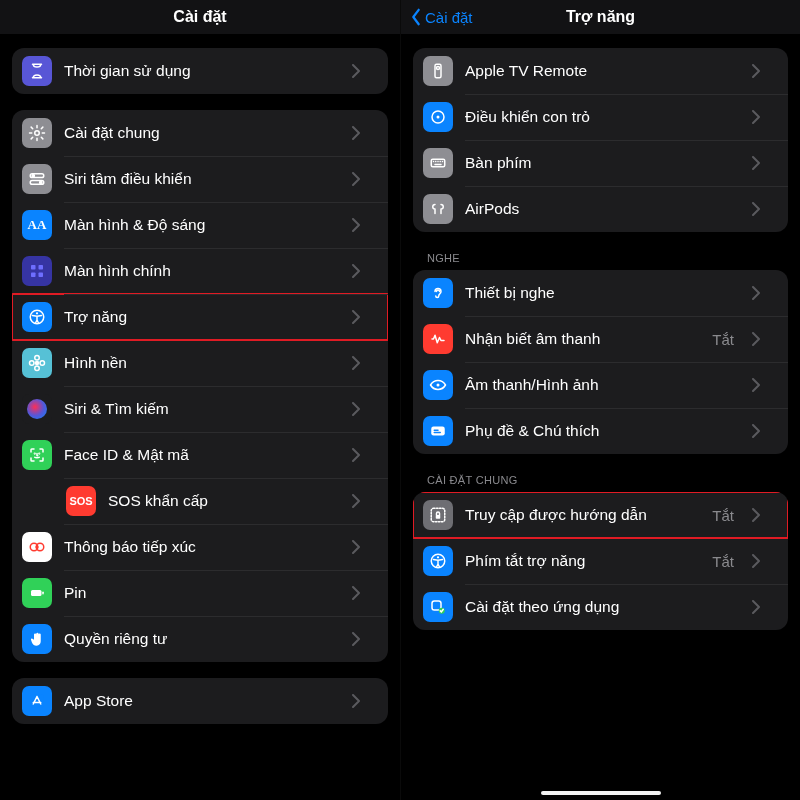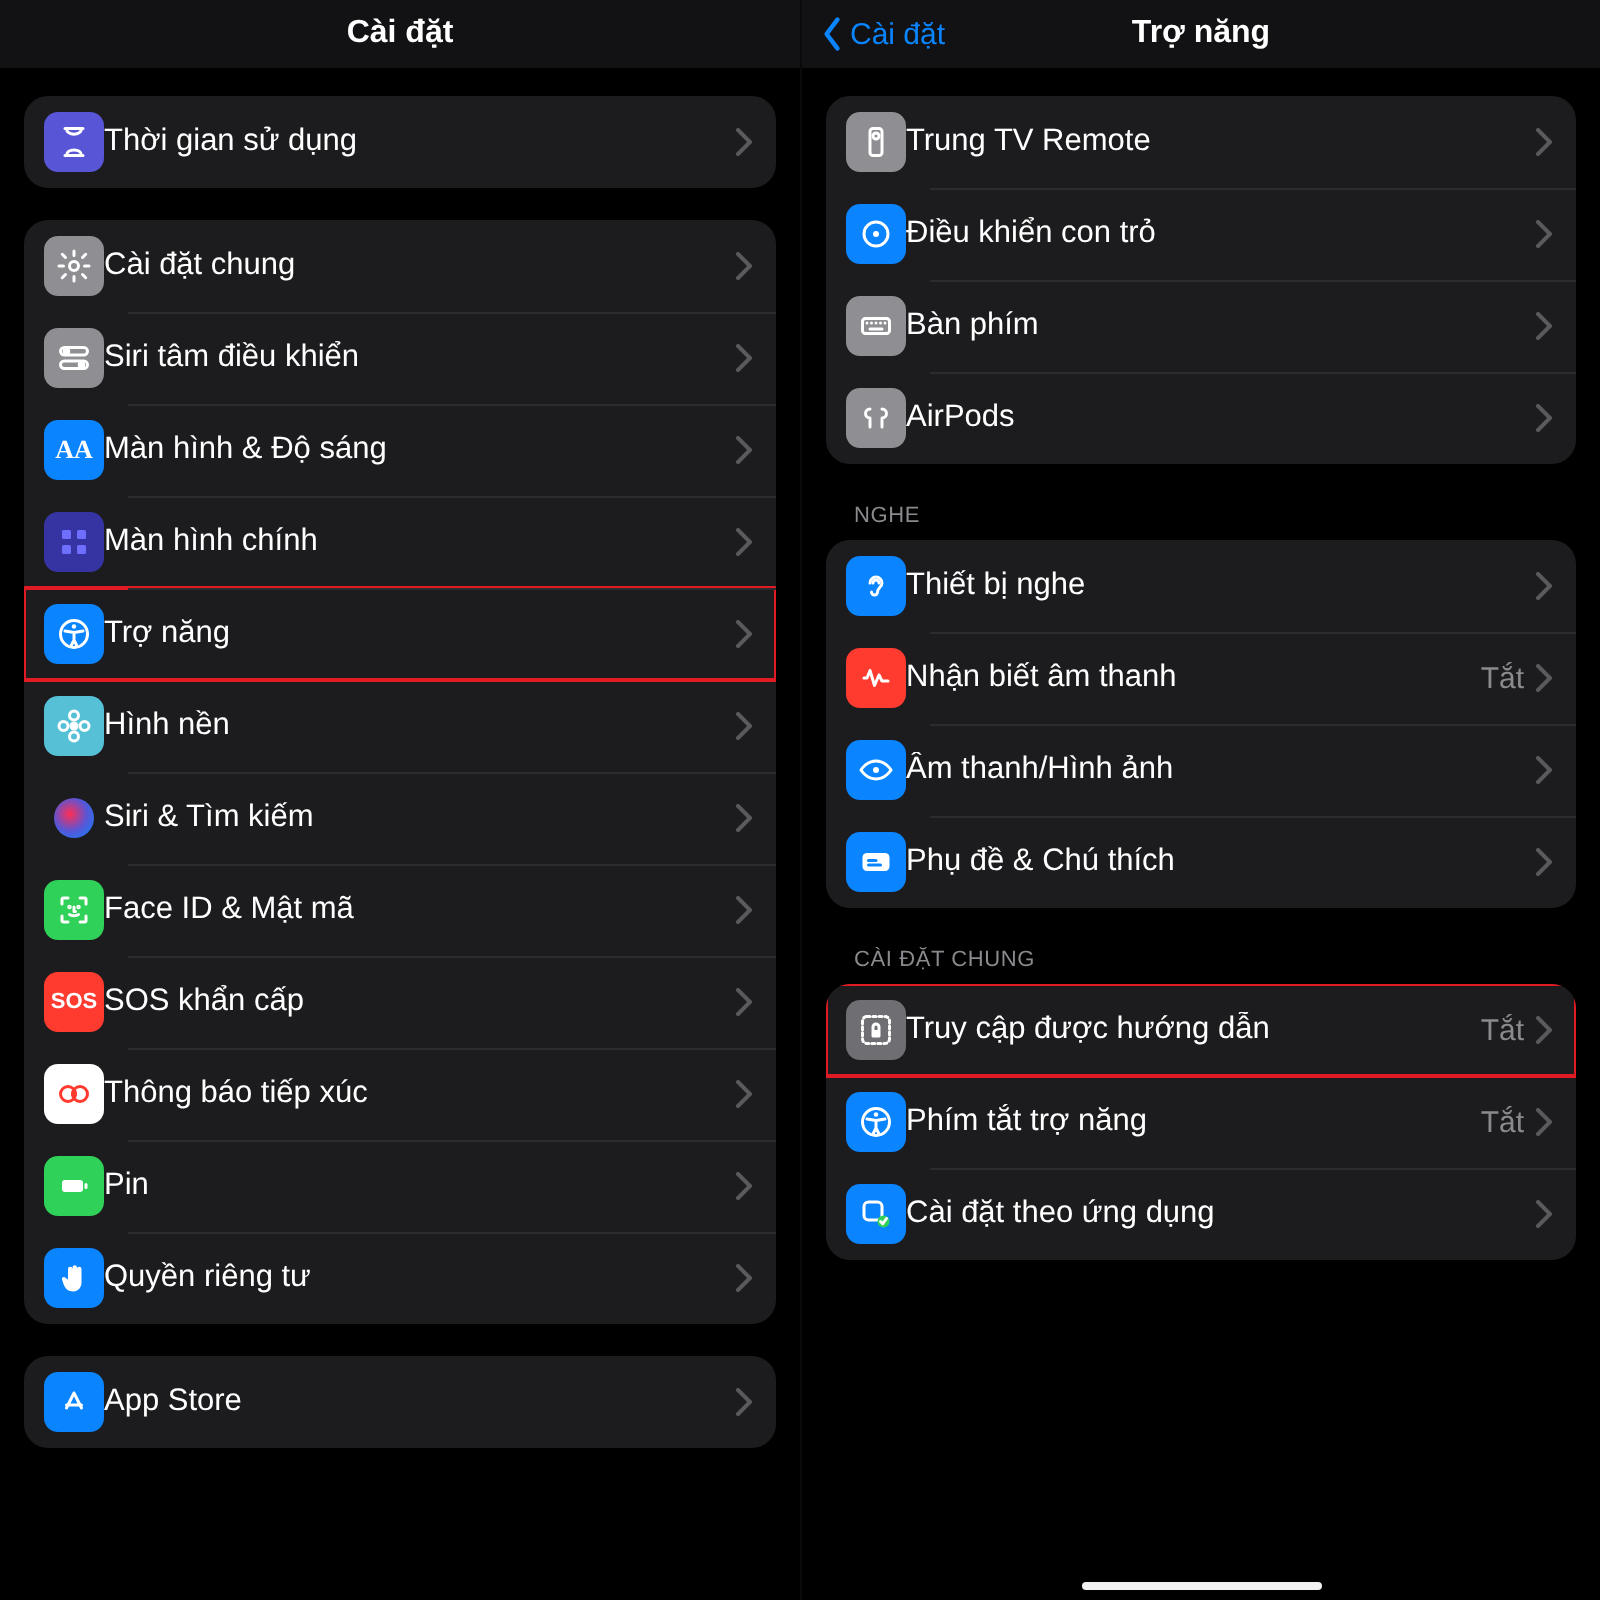--- a/index.html
+++ b/index.html
@@ -87,21 +87,22 @@
     overflow: hidden;
     margin-top: 16px;
   }
   .group.first { margin-top: 14px; }
   .group-label + .group { margin-top: 0; }
 
   .row {
     display: flex;
     align-items: center;
     height: var(--row-h);
-    padding: 0 12px 0 10px;
+    padding: 0 28px 0 10px;
+    gap: 12px;
     position: relative;
   }
   .row + .row::before {
     content: "";
     position: absolute;
     left: 52px;
     right: 0;
     top: 0;
     height: 1px;
     background: var(--row-sep);
@@ -284,21 +285,21 @@
               <path d="M12 10v3h1M9 15c1 1 5 1 6 0"></path>
             </svg>
           </span>
     <span class="row-label">Face ID &amp; Mật mã</span>
 
     <span class="chevron"><svg viewBox="0 0 8 14" fill="none" stroke-width="2" stroke-linecap="round" stroke-linejoin="round">
               <polyline points="1,1 7,7 1,13"></polyline>
             </svg></span>
   </div>
         <div class="row">
-    <span class="icon" style="background:#ff3b30;">
+    <span class="icon" style="background:#ff3b30;margin-left:44px;">
             <span style="font-size:11px;font-weight:800;">SOS</span>
           </span>
     <span class="row-label">SOS khẩn cấp</span>
 
     <span class="chevron"><svg viewBox="0 0 8 14" fill="none" stroke-width="2" stroke-linecap="round" stroke-linejoin="round">
               <polyline points="1,1 7,7 1,13"></polyline>
             </svg></span>
   </div>
         <div class="row">
     <span class="icon" style="background:#ffffff;background:#fff;">
@@ -370,21 +371,21 @@
   </div>
   <div class="scroll" id="right-scroll">
       <div class="group first">
         <div class="row">
     <span class="icon" style="background:#8e8e93;">
             <svg viewBox="0 0 24 24" fill="none" stroke="#fff" stroke-width="2" stroke-linecap="round" stroke-linejoin="round">
               <rect x="8" y="3" width="8" height="18" rx="2"></rect>
               <circle cx="12" cy="8" r="2"></circle>
             </svg>
           </span>
-    <span class="row-label">Trung TV Remote</span>
+    <span class="row-label">Apple TV Remote</span>
 
     <span class="chevron"><svg viewBox="0 0 8 14" fill="none" stroke-width="2" stroke-linecap="round" stroke-linejoin="round">
               <polyline points="1,1 7,7 1,13"></polyline>
             </svg></span>
   </div>
         <div class="row">
     <span class="icon" style="background:#0a84ff;">
             <svg viewBox="0 0 24 24" fill="none" stroke="#fff" stroke-width="2" stroke-linecap="round" stroke-linejoin="round">
               <circle cx="12" cy="12" r="8"></circle>
               <circle cx="12" cy="12" r="2" fill="#fff" stroke="none"></circle>

